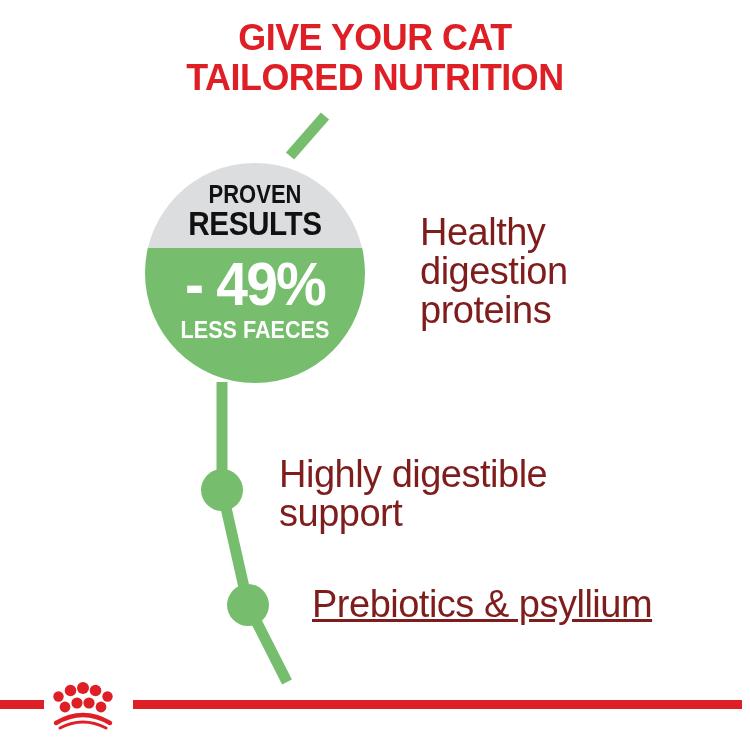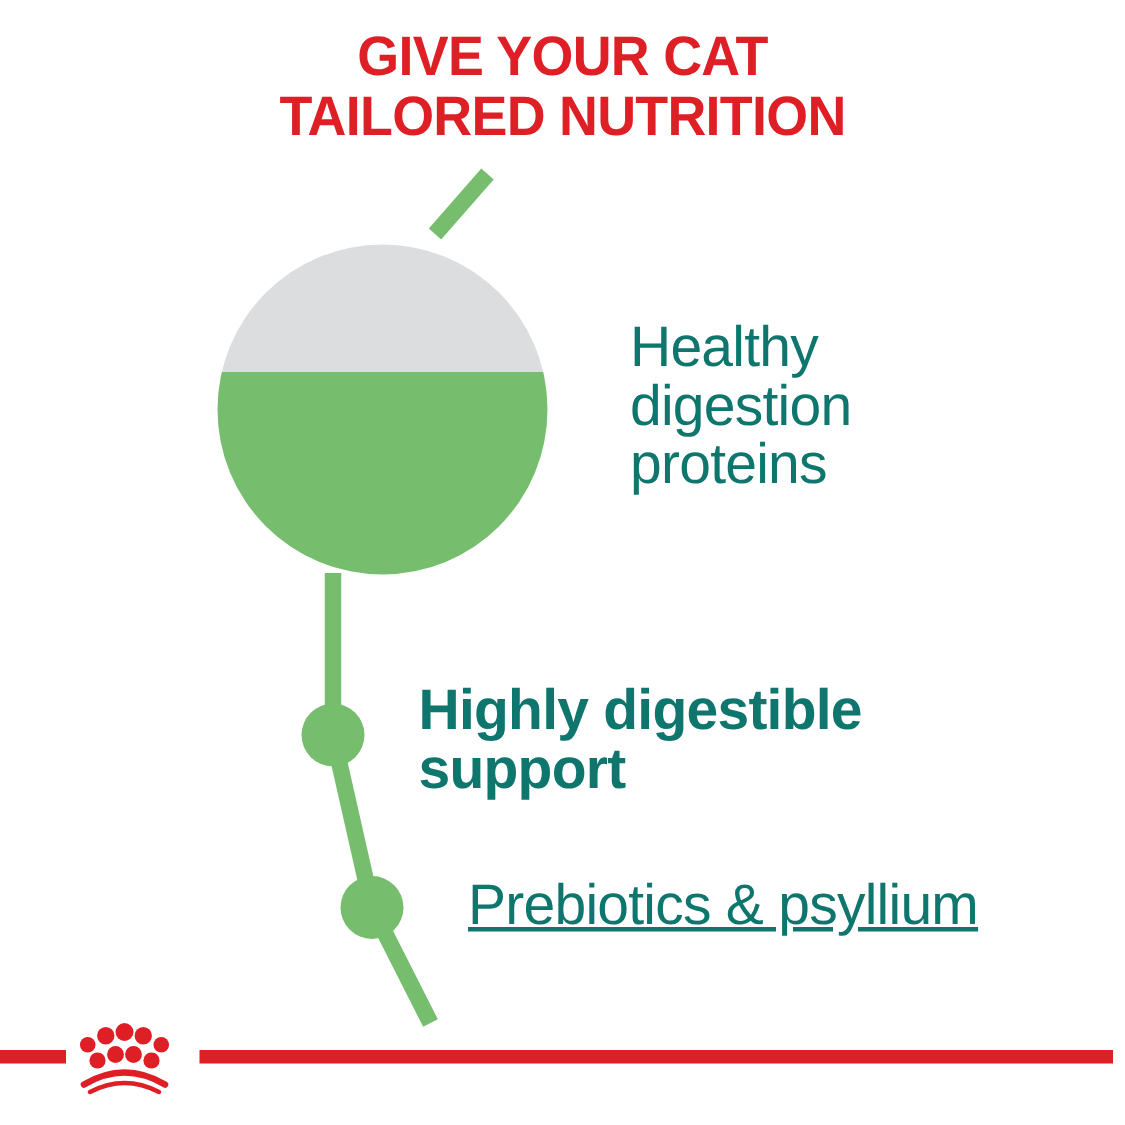--- a/index.html
+++ b/index.html
@@ -107,30 +107,30 @@
     font-size: 24px;
     line-height: 1;
     letter-spacing: 0px;
     transform: scaleX(0.9);
     transform-origin: center top;
   }
 
   
   .feature {
     position: absolute;
-    color: #0f766e;
+    color: #7f1d1d;
     font-family: "Liberation Sans", sans-serif;
     font-weight: normal;
     font-size: 38px;
     line-height: 1.02;
     letter-spacing: -0.5px;
   }
   .feature span { display: block; }
   #feature-1 { left: 420px; top: 213px; width: 300px; }
-  #feature-2 { left: 279px; top: 455px; width: 430px; font-weight: bold; }
+  #feature-2 { left: 279px; top: 455px; width: 430px; }
   #feature-3 { left: 312px; top: 585px; width: 430px; text-decoration: underline; }
 
   
   .footer-bar {
     position: absolute;
     height: 9px;
     background: #DF1F26;
     top: 700px;
   }
   #footer-bar-left  { left: 0px;   width: 44px; }
@@ -175,20 +175,26 @@
       <circle cx="65.0" cy="707.0" r="5.4"></circle>
       <circle cx="77.0" cy="703.0" r="5.6"></circle>
       <circle cx="89.0" cy="703.0" r="5.6"></circle>
       <circle cx="101.0" cy="707.0" r="5.4"></circle>
 
       <path d="M 56 723 Q 83 707 110 723" fill="none" stroke="#DF1F26" stroke-width="4.4" stroke-linecap="round"></path>
       <path d="M 60 728 Q 83 716 106 728" fill="none" stroke="#DF1F26" stroke-width="3.0" stroke-linecap="round"></path>
     </g>
   </svg>
 
+  <div class="badge-text">
+    <div class="badge-proven">PROVEN</div>
+    <div class="badge-results">RESULTS</div>
+    <div class="badge-value">- 49%</div>
+    <div class="badge-sub">LESS FAECES</div>
+  </div>
 
   <div class="feature" id="feature-1">
     <span>Healthy</span>
     <span>digestion</span>
     <span>proteins</span>
   </div>
 
   <div class="feature" id="feature-2">
     <span>Highly digestible</span>
     <span>support</span>

